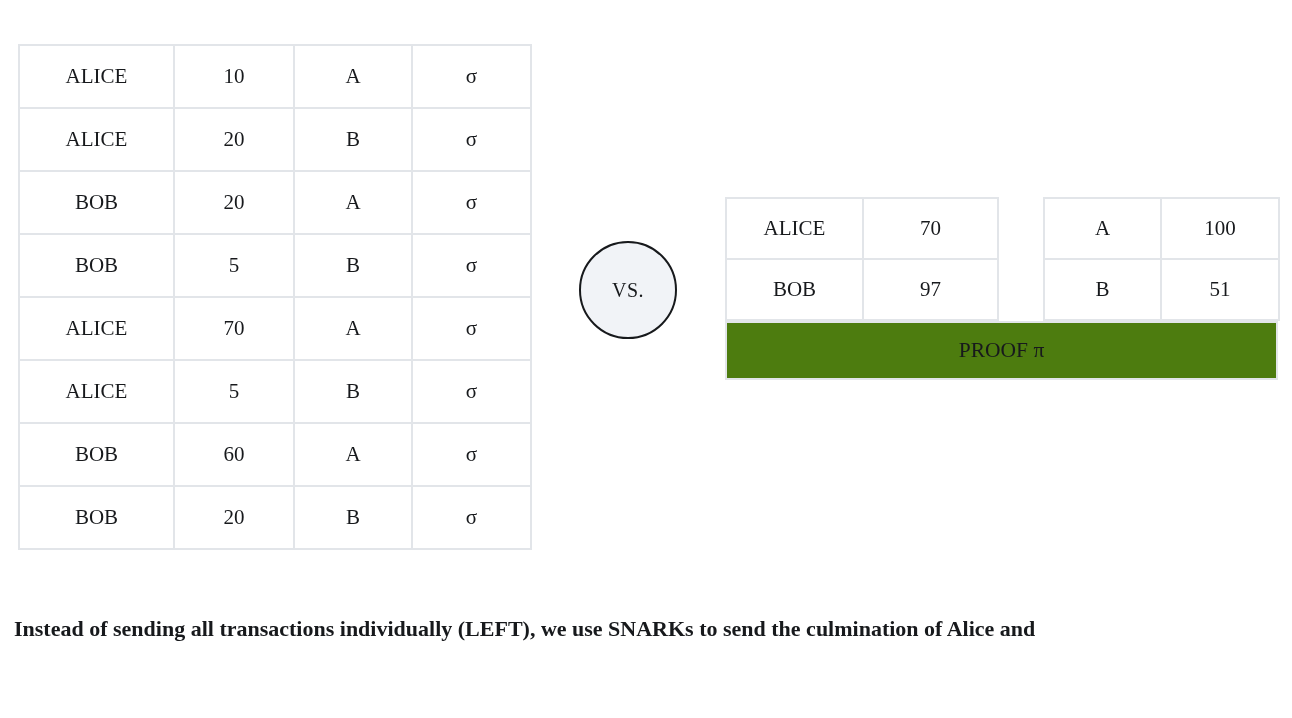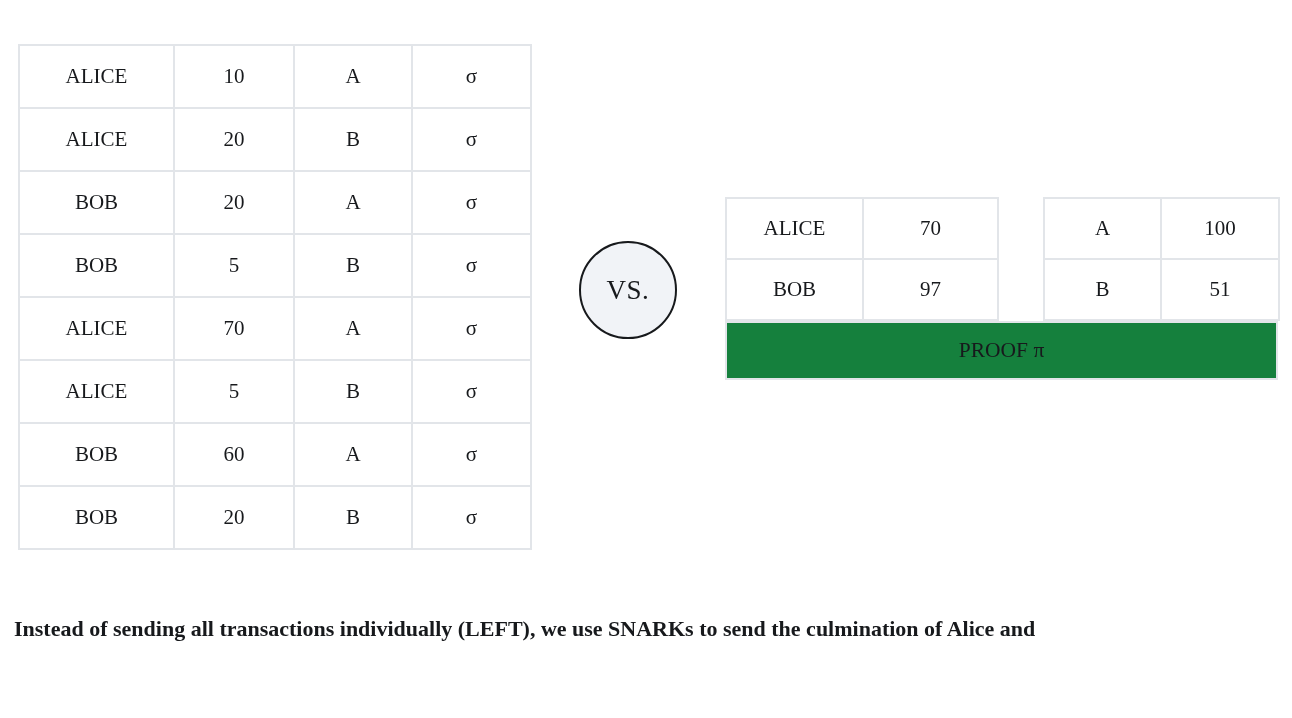--- a/index.html
+++ b/index.html
@@ -40,40 +40,40 @@
     top: 241px;
     width: 98px;
     height: 98px;
     box-sizing: border-box;
     border: 2.5px solid #17191c;
     border-radius: 50%;
     background: #f1f3f7;
     display: flex;
     align-items: center;
     justify-content: center;
-    font-size: 27px;
+    font-size: 20px;
     letter-spacing: 0.5px;
     text-align: center;
   }
 
   
   #balance-table { left: 725px; top: 197px; }
   #balance-table td { height: 57px; }
   #asset-table { left: 1043px; top: 197px; }
   #asset-table td { height: 57px; }
 
   .proof-box {
     position: absolute;
     left: 725px;
     top: 321px;
     width: 553px;
     height: 59px;
     box-sizing: border-box;
     border: 2px solid #e2e5e9;
-    background: #15803d;
+    background: #4d7c0f;
     display: flex;
     align-items: center;
     justify-content: center;
     font-size: 21.5px;
   }
 
   
   .caption {
     position: absolute;
     left: 14px;

